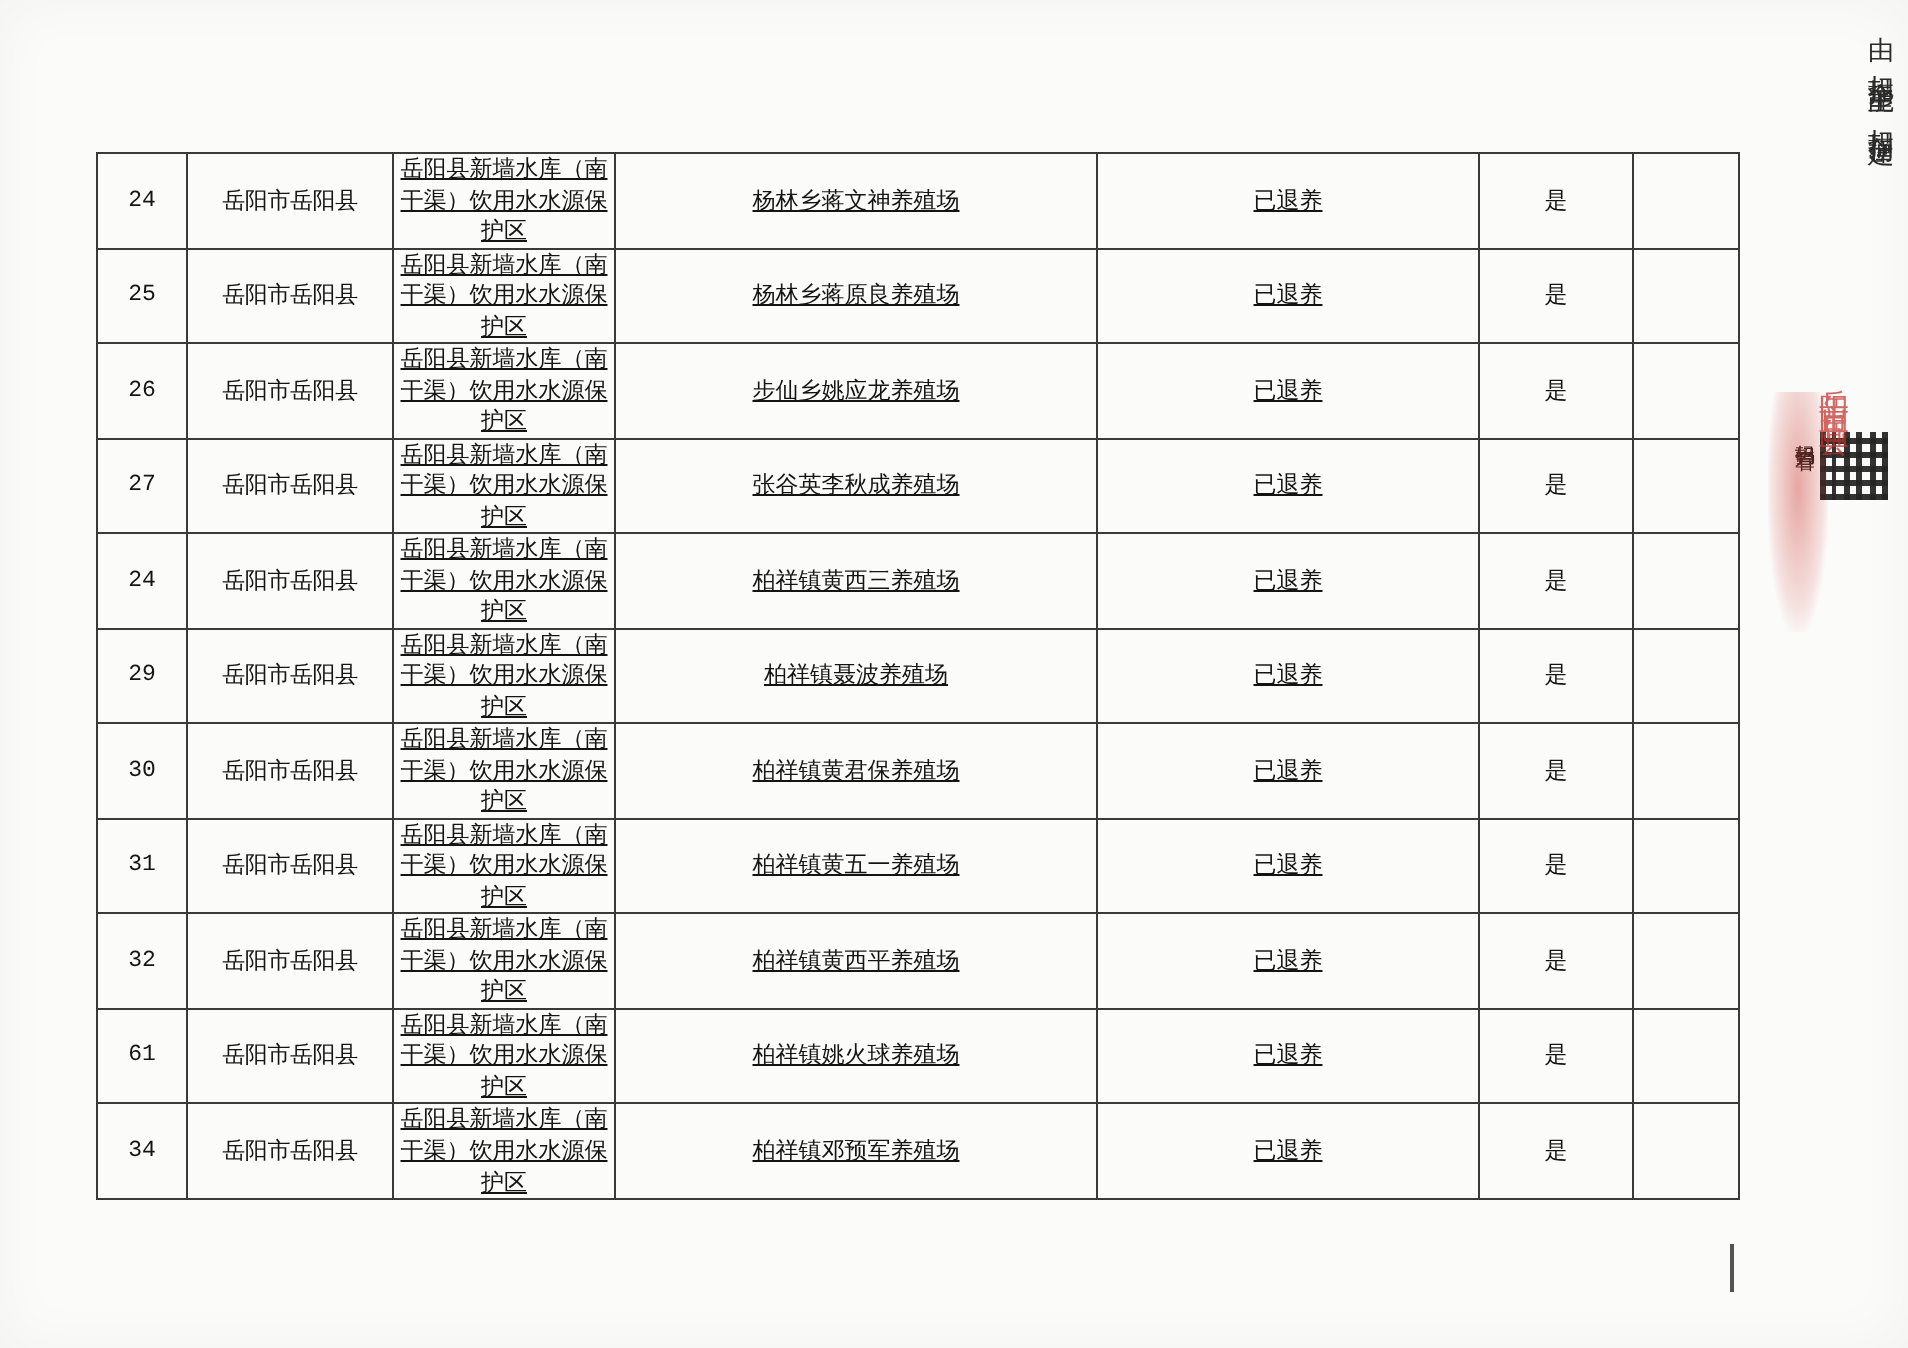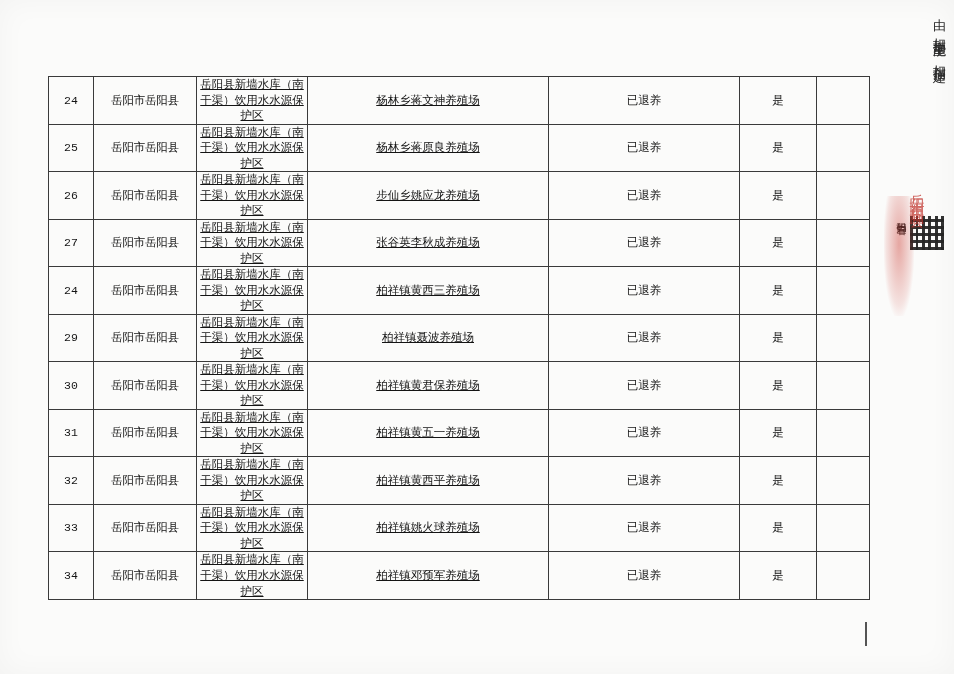--- a/index.html
+++ b/index.html
@@ -39,21 +39,21 @@
     vertical-align: middle;
     text-align: center;
     color: #141414;
     font-size: 11.5px;
     line-height: 1.35;
   }
   td.c-no    { width: 44px; font-family: Liberation Mono, monospace; }
   td.c-area  { width: 102px; font-size: 11.5px; letter-spacing: -0.2px;}
   td.c-zone  { width: 110px; text-align: left; padding: 2px 5px; font-size: 11px; line-height: 1.25; text-decoration: underline;}
   td.c-farm  { width: 240px; font-size: 12px; text-decoration: underline; }
-  td.c-state { width: 190px; font-size: 11.5px; }
+  td.c-state { width: 190px; font-size: 11.5px; text-decoration: underline; }
   td.c-yes   { width: 76px; font-size: 11.5px; }
   td.c-last  { width: 52px; }
   tr.row { height: 45.5px; }
 
   
   .vert-text {
     position: absolute;
     right: 6px;
     top: 8px;
     writing-mode: vertical-rl;
@@ -214,21 +214,21 @@
           <tr class="row">
             <td class="c-no">32</td>
             <td class="c-area">岳阳市岳阳县</td>
             <td class="c-zone">岳阳县新墙水库（南干渠）饮用水水源保护区</td>
             <td class="c-farm">柏祥镇黄西平养殖场</td>
             <td class="c-state">已退养</td>
             <td class="c-yes">是</td>
             <td class="c-last"></td>
           </tr>
           <tr class="row">
-            <td class="c-no">33</td>
+            <td class="c-no">61</td>
             <td class="c-area">岳阳市岳阳县</td>
             <td class="c-zone">岳阳县新墙水库（南干渠）饮用水水源保护区</td>
             <td class="c-farm">柏祥镇姚火球养殖场</td>
             <td class="c-state">已退养</td>
             <td class="c-yes">是</td>
             <td class="c-last"></td>
           </tr>
           <tr class="row">
             <td class="c-no">34</td>
             <td class="c-area">岳阳市岳阳县</td>

